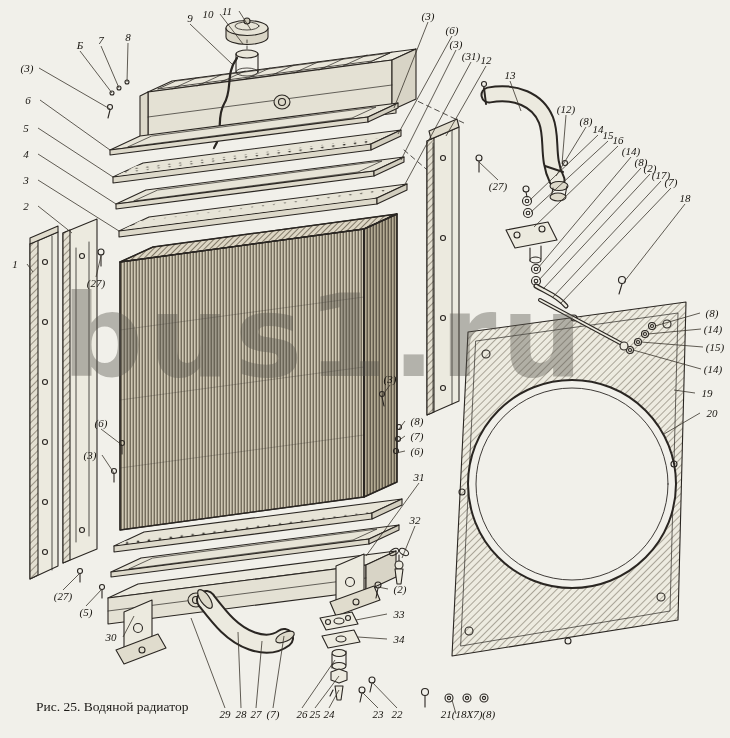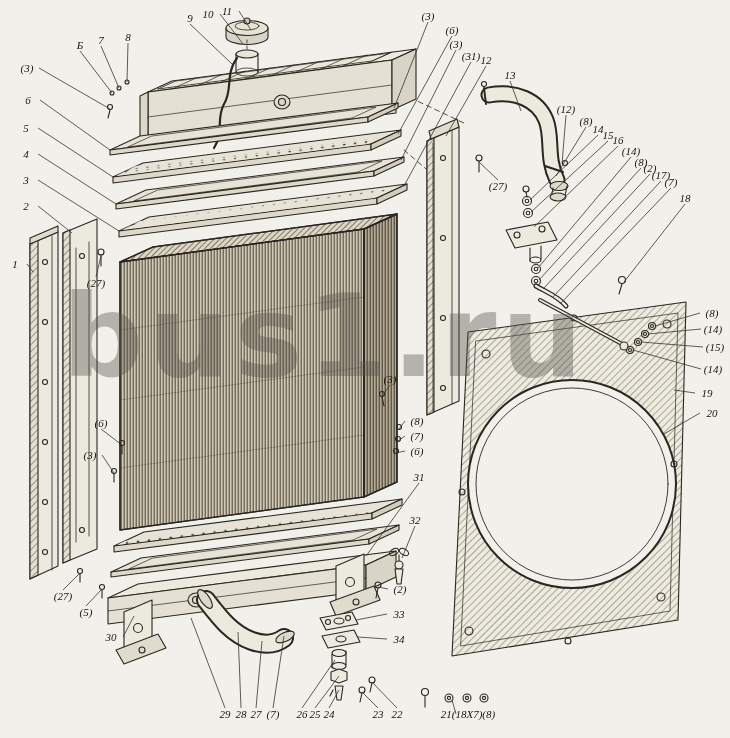--- a/index.html
+++ b/index.html
@@ -477,14 +477,15 @@
         <text x="378" y="718">23</text>
         <line x1="397" y1="708" x2="372" y2="682"></line>
         <text x="397" y="718">22</text>
         <line x1="456" y1="714" x2="452" y2="700"></line>
         <text x="468" y="718">21(18X7)(8)</text>
       </g>
 </svg>
 
 <div class="watermark">bus1.ru</div>
 
+<div class="caption">Рис. 25. Водяной радиатор</div>
 
 </div>
 
 </body></html>

